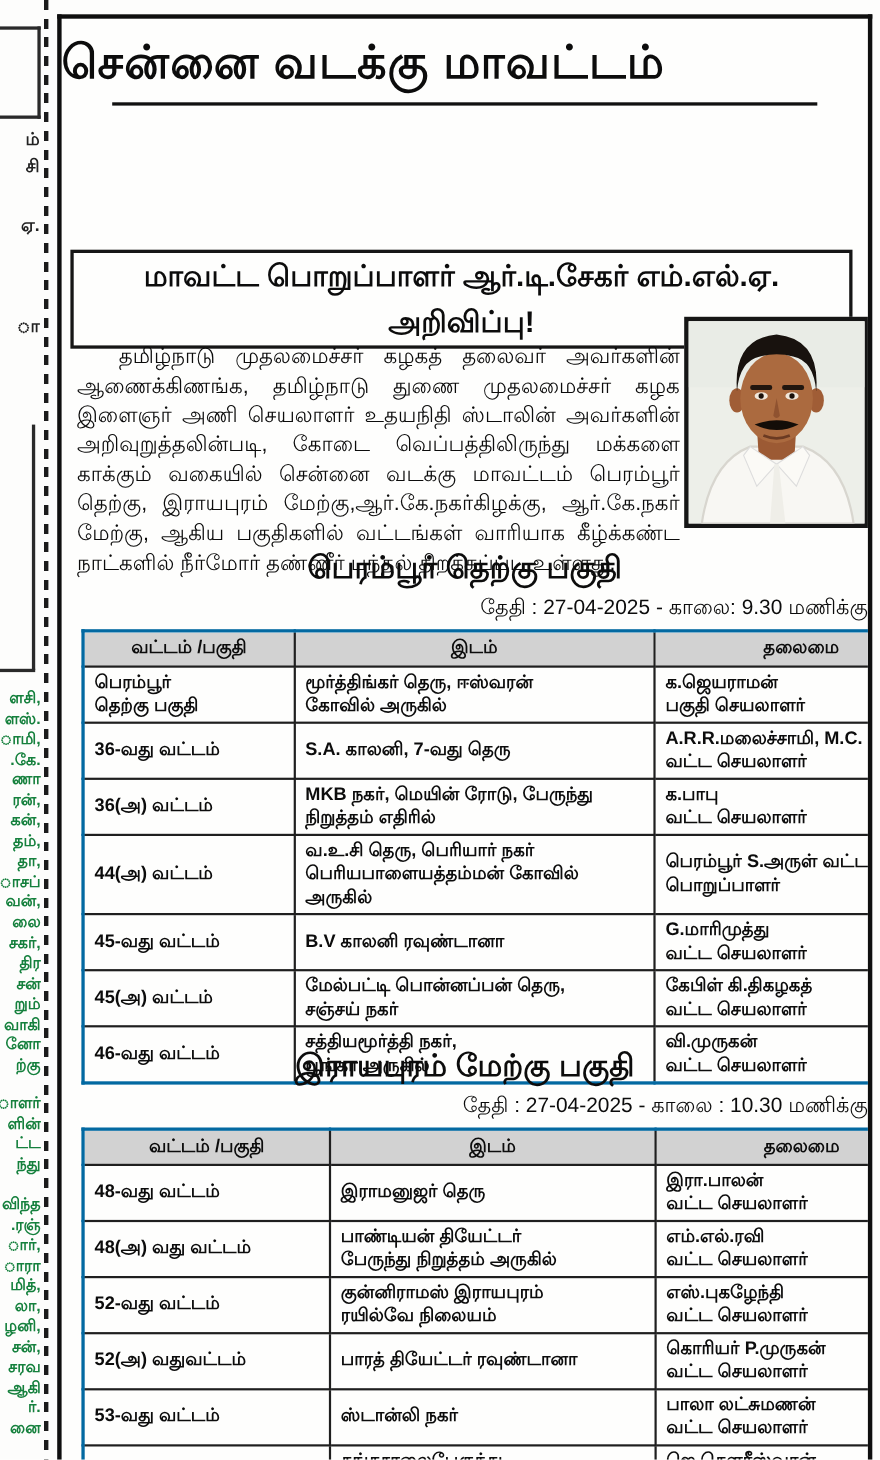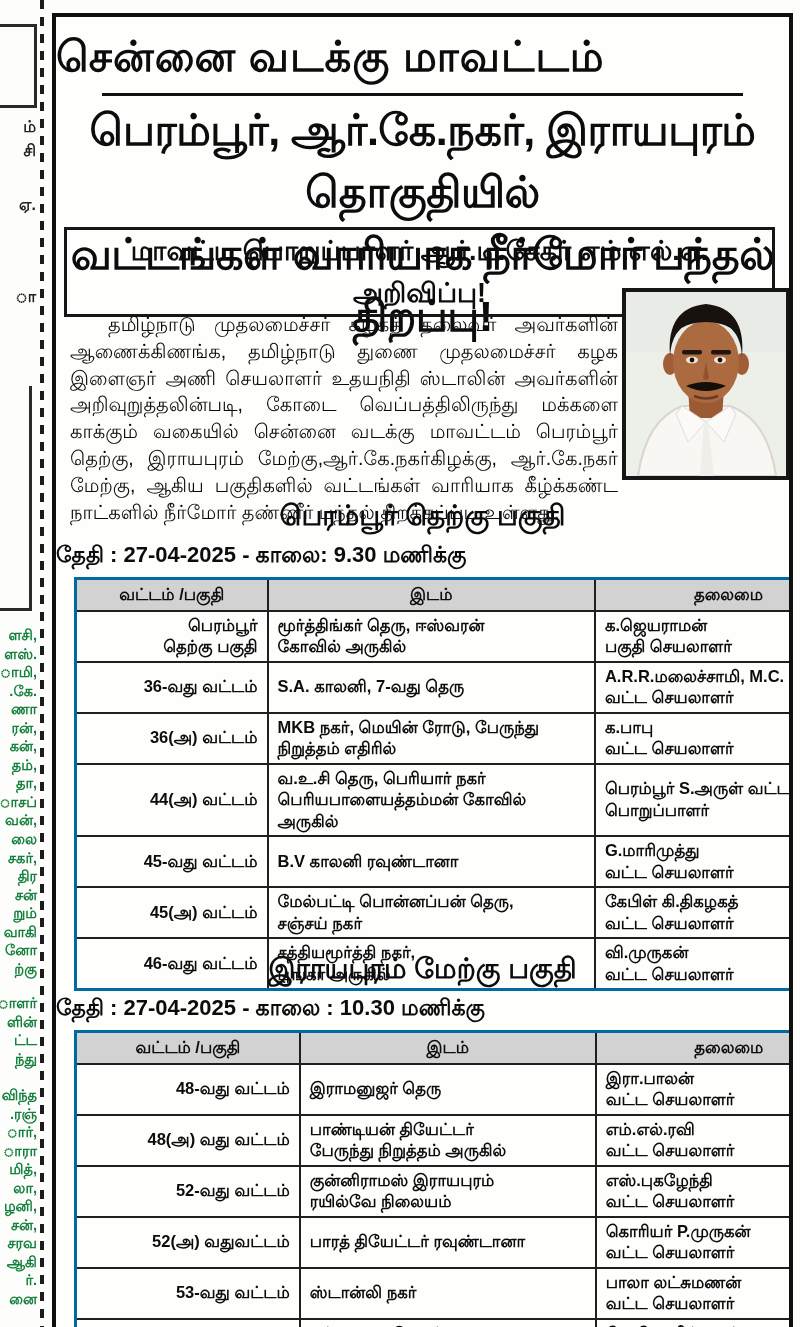--- a/index.html
+++ b/index.html
@@ -32,29 +32,29 @@
     text-align:center;font-size:27px;font-weight:bold;line-height:42px;}
   .m-para{position:absolute;top:261px;left:14px;width:548px;
     font-size:19.5px;line-height:26.8px;text-align:justify;text-indent:38px;font-weight:500;margin-top:33px;}
   .m-photo{position:absolute;top:271px;left:566px;width:160px;height:184px;
     border:4px solid #161616;background:#edefeb;}
   .m-photo svg{display:block;width:100%;height:100%;}
 
   .section{position:absolute;left:0;right:0;}
   .sec1{top:483px;} .sec2{top:936px;}
   .sec-title{text-align:center;font-size:28px;font-weight:bold;margin:0 0 7px 0;}
-  .sec-date{text-align:left;font-size:22px;font-weight:bold;margin:0 0 7px 0;}
+  .sec-date{text-align:right;font-size:19px;font-weight:normal;margin:0 0 7px 0;}
 
   table.pandal{border-collapse:collapse;margin-left:18px;width:790px;
     border:3px solid #0369a1;table-layout:fixed;}
   table.pandal th,table.pandal td{border:2px solid #1f1f1f;padding:3px 9px;
     font-size:16.5px;font-weight:bold;line-height:21.5px;vertical-align:middle;
     white-space:pre-line;overflow:hidden;}
   table.pandal th{background:#d2d2d2;text-align:center;padding:4px 4px;}
-  table.pandal td.c-ward{text-align:right;}
+  table.pandal td.c-ward{text-align:left;}
   .t1 col.c1{width:24.4%;} .t1 col.c2{width:41.6%;} .t1 col.c3{width:34%;}
   .t2 col.c1{width:28.5%;} .t2 col.c2{width:37.6%;} .t2 col.c3{width:33.9%;}
 </style>
 </head>
 <body>
 
 <div class="stage">
 
   <div class="adj-strip">
     <div class="adj-box1"></div>
@@ -101,24 +101,20 @@
 னை</div>
   </div>
 
   <div class="dashed-line"></div>
 
   <div class="clip">
 
     <div class="m-title">சென்னை வடக்கு மாவட்டம்</div>
     <div class="m-rule"></div>
 
-    <div class="m-headline">
-      <div>பெரம்பூர், ஆர்.கே.நகர், இராயபுரம் தொகுதியில்</div>
-      <div>வட்டங்கள் வாரியாக நீர்மோர் பந்தல் திறப்பு!</div>
-    </div>
 
     <div class="m-announce">மாவட்ட பொறுப்பாளர் ஆர்.டி.சேகர் எம்.எல்.ஏ. அறிவிப்பு!</div>
 
     <div class="m-para">தமிழ்நாடு முதலமைச்சர் கழகத் தலைவர் அவர்களின் ஆணைக்கிணங்க, தமிழ்நாடு துணை முதலமைச்சர் கழக இளைஞர் அணி செயலாளர் உதயநிதி ஸ்டாலின் அவர்களின் அறிவுறுத்தலின்படி, கோடை வெப்பத்திலிருந்து மக்களை காக்கும் வகையில் சென்னை வடக்கு மாவட்டம் பெரம்பூர் தெற்கு, இராயபுரம் மேற்கு,ஆர்.கே.நகர்கிழக்கு, ஆர்.கே.நகர் மேற்கு, ஆகிய பகுதிகளில் வட்டங்கள் வாரியாக கீழ்க்கண்ட நாட்களில் நீர்மோர் தண்ணீர் பந்தல் திறக்கப்பட உள்ளது.</div>
 
     <div class="m-photo">
       <svg viewBox="0 0 160 184">
         <rect width="160" height="184" fill="#edefe9"></rect>
         <rect x="0" y="0" width="160" height="60" fill="#e9ece6"></rect>
 

